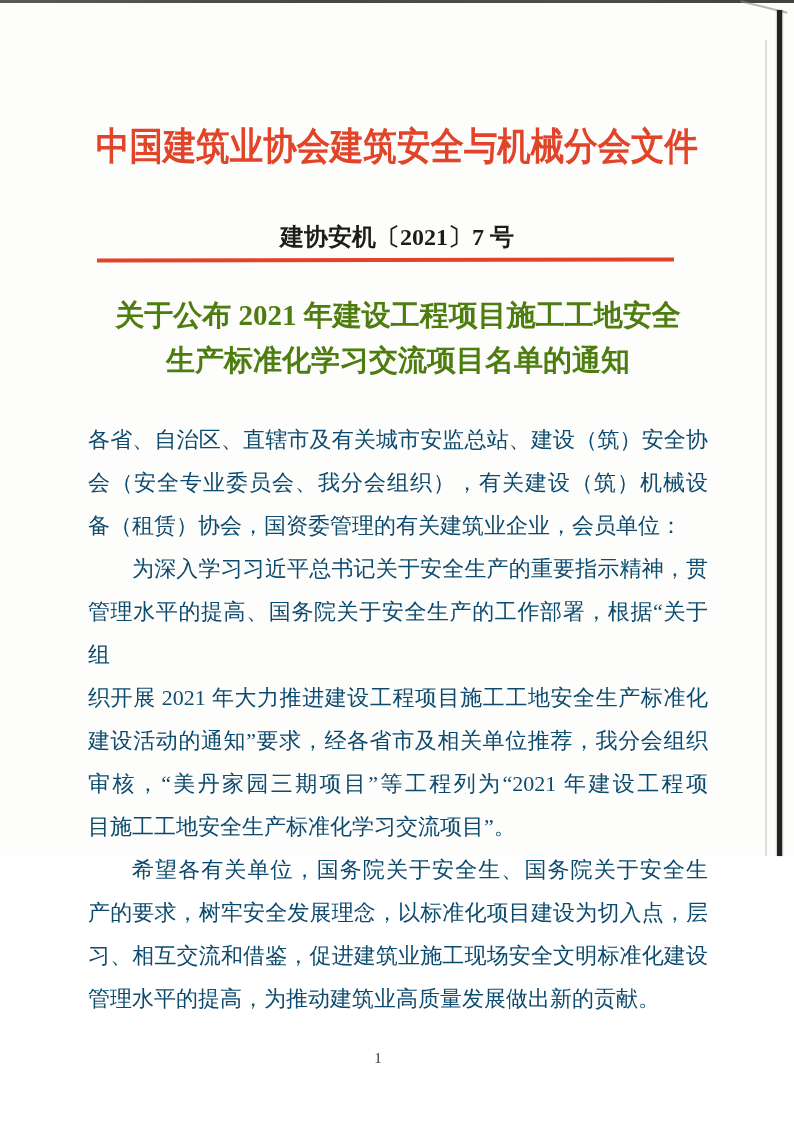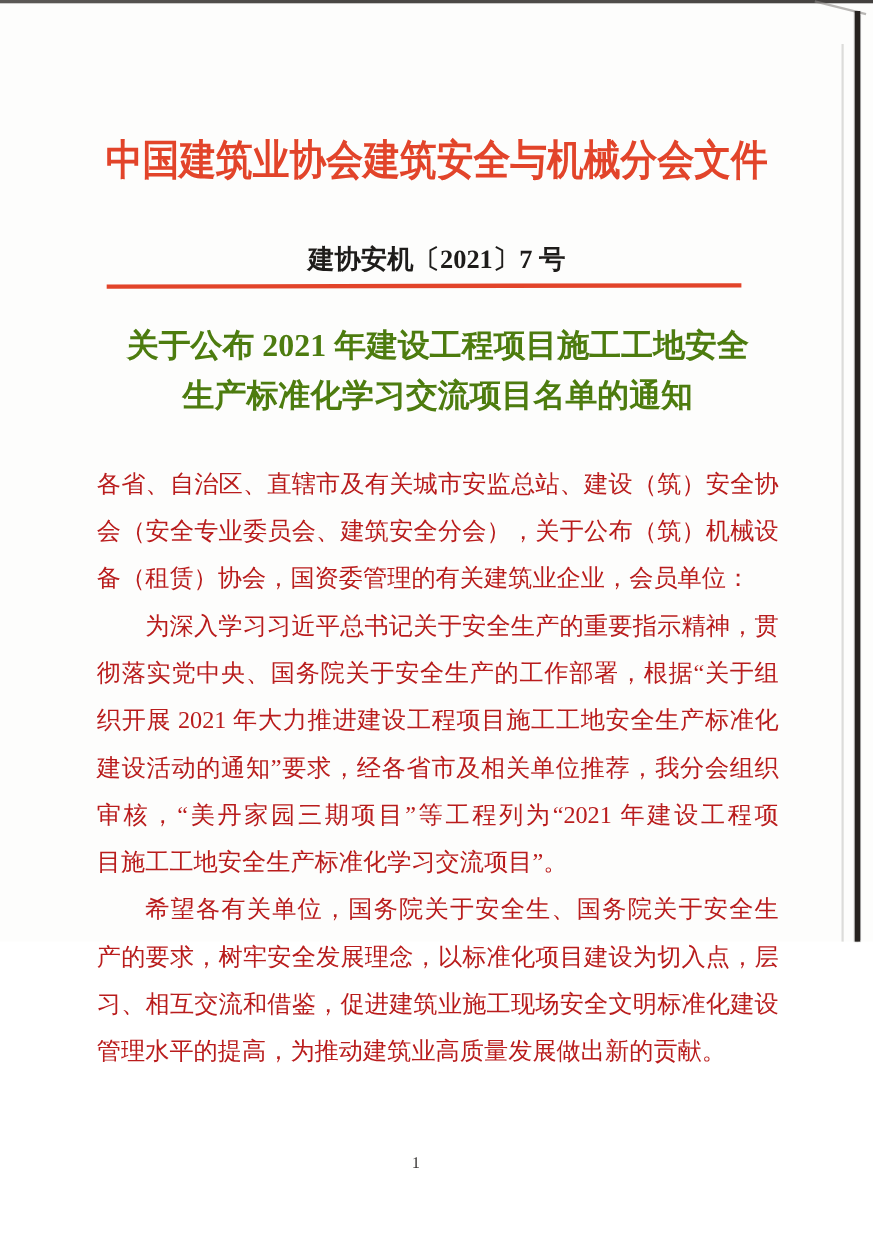--- a/index.html
+++ b/index.html
@@ -95,21 +95,21 @@
     color: #4d7c0f;
   }
   .doc-title .title-line { display: block; }
   
   .body-text {
     position: absolute;
     top: 418px; left: 88px;
     width: 620px;
     font-size: 22px;
     line-height: 43px;
-    color: #b91c1c;
+    color: #0c4a6e;
   }
   .para { margin: 0; }
   .ln { display: block; text-align: justify; }
   .ln.j { text-align-last: justify; }
   .ln.ind { text-indent: 2em; }
   
   .page-number {
     position: absolute;
     top: 1048px; left: 0;
     width: 756px;
@@ -137,27 +137,27 @@
 
   <h2 class="doc-title">
     <span class="title-line">关于公布 2021 年建设工程项目施工工地安全</span>
     <span class="title-line">生产标准化学习交流项目名单的通知</span>
   </h2>
 
   <div class="body-text">
 
     <p class="para">
       <span class="ln j">各省、自治区、直辖市及有关城市安监总站、建设（筑）安全协</span>
-      <span class="ln j">会（安全专业委员会、建筑安全分会），关于公布（筑）机械设</span>
+      <span class="ln j">会（安全专业委员会、我分会组织），有关建设（筑）机械设</span>
       <span class="ln">备（租赁）协会，国资委管理的有关建筑业企业，会员单位：</span>
     </p>
 
     <p class="para">
       <span class="ln j ind">为深入学习习近平总书记关于安全生产的重要指示精神，贯</span>
-      <span class="ln j">彻落实党中央、国务院关于安全生产的工作部署，根据“关于组</span>
+      <span class="ln j">管理水平的提高、国务院关于安全生产的工作部署，根据“关于组</span>
       <span class="ln j">织开展 2021 年大力推进建设工程项目施工工地安全生产标准化</span>
       <span class="ln j">建设活动的通知”要求，经各省市及相关单位推荐，我分会组织</span>
       <span class="ln j">审核，“美丹家园三期项目”等工程列为“2021 年建设工程项</span>
       <span class="ln">目施工工地安全生产标准化学习交流项目”。</span>
     </p>
 
     <p class="para">
       <span class="ln j ind">希望各有关单位，国务院关于安全生、国务院关于安全生</span>
       <span class="ln j">产的要求，树牢安全发展理念，以标准化项目建设为切入点，层</span>
       <span class="ln j">习、相互交流和借鉴，促进建筑业施工现场安全文明标准化建设</span>

